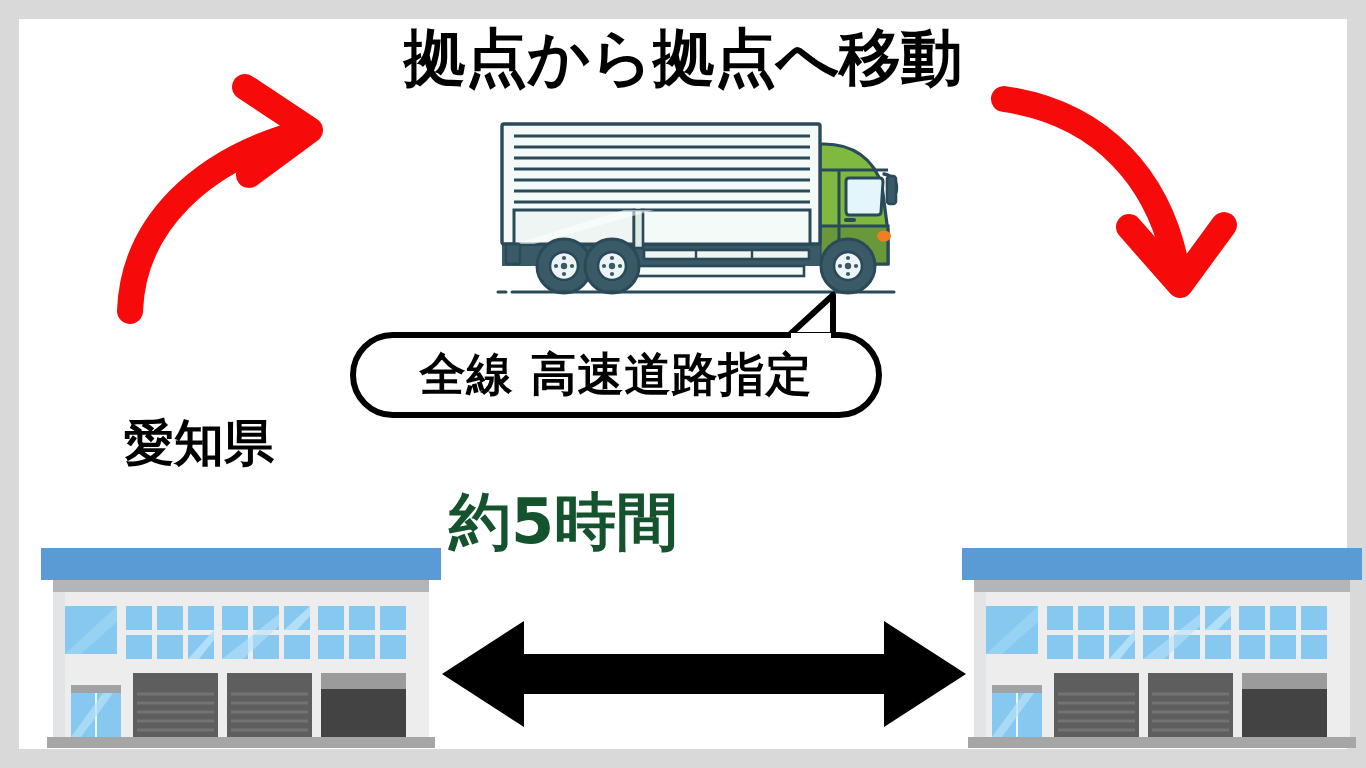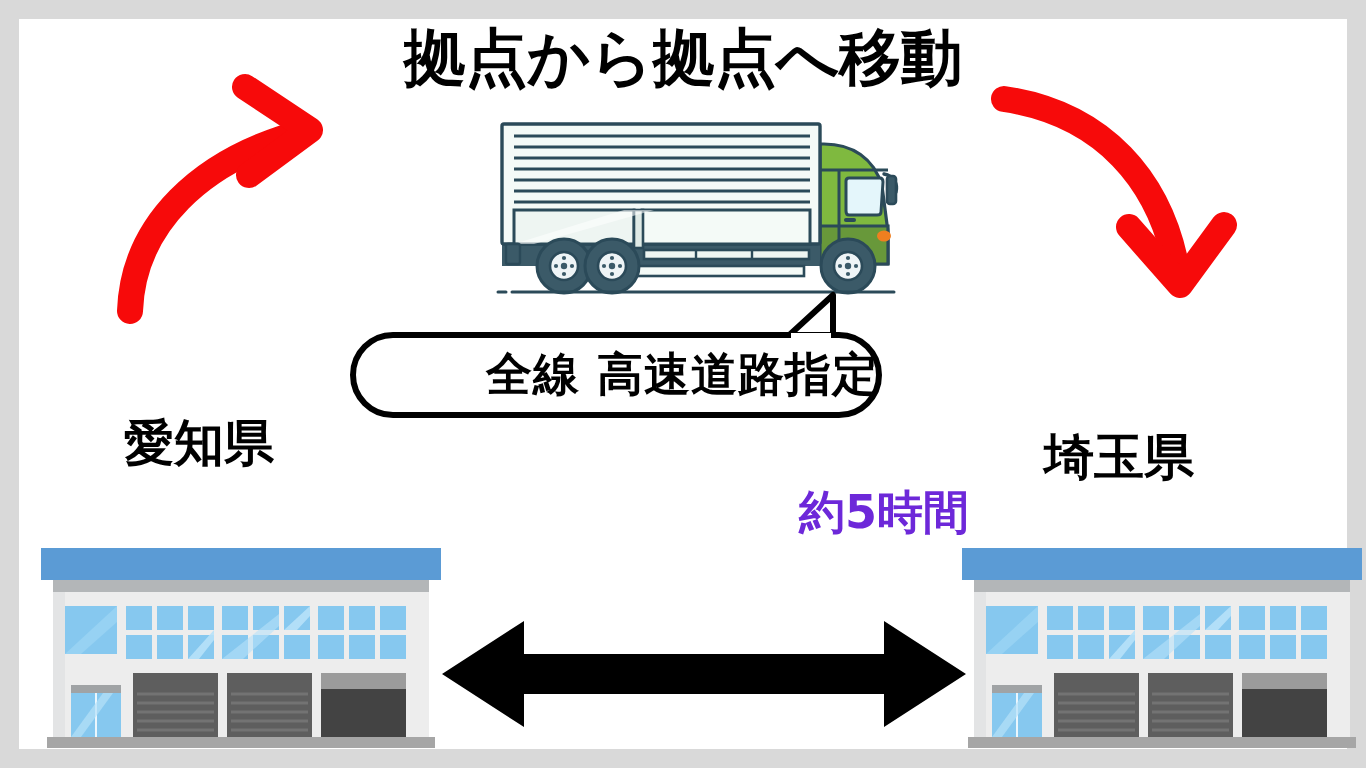--- a/index.html
+++ b/index.html
@@ -58,25 +58,25 @@
   }
   #pref-left  { left: 105px;  top: 391px; }
   #pref-right { left: 1025px; top: 405px; }
 
   
   #distance-block {
     position: absolute;
     left: 430px;
     top: 465px;
     width: 520px;
-    text-align: right;
-    font-size: 46px;
+    text-align: left;
+    font-size: 62px;
     font-weight: 700;
     line-height: 1.22;
-    color: #6d28d9;
+    color: #14532d;
     white-space: nowrap;
   }
 
   
   svg { display: block; overflow: visible; }
   .svg-layer { position: absolute; }
 </style>
 </head>
 <body>
 
@@ -182,27 +182,26 @@
 
     <div class="svg-layer" style="left:320px; top:272px;">
       <svg width="560" height="132" viewBox="0 0 560 132">
 
         <path d="M446 48 L 494 4 L 494 48 Z" fill="#ffffff" stroke="#000000" stroke-width="6" stroke-linejoin="round"></path>
 
         <rect x="14" y="44" width="526" height="80" rx="40" ry="40" fill="#ffffff" stroke="#000000" stroke-width="6"></rect>
 
         <rect x="452" y="42" width="40" height="10" fill="#ffffff"></rect>
       </svg>
-      <div style="position:absolute; left:14px; top:44px; width:526px; height:80px; display:flex; align-items:center; justify-content:flex-end;">
+      <div style="position:absolute; left:14px; top:44px; width:526px; height:80px; display:flex; align-items:center; justify-content:center;">
         <span style="font-size:46px; font-weight:700; color:#000; white-space:nowrap; letter-spacing:1px;">全線 高速道路指定</span>
       </div>
     </div>
 
     <div id="pref-left" class="pref-label">愛知県</div>
-    <div id="pref-right" class="pref-label">埼玉県</div>
 
     <div id="distance-block">
       <div>約5時間</div>
     </div>
 
     <div class="svg-layer" style="left:405px; top:590px;">
       <svg width="560" height="130" viewBox="0 0 560 130">
         <path d="M18 65 L 100 12 L 100 45 L 460 45 L 460 12 L 542 65 L 460 118 L 460 85 L 100 85 L 100 118 Z" fill="#000000"></path>
       </svg>
     </div>

